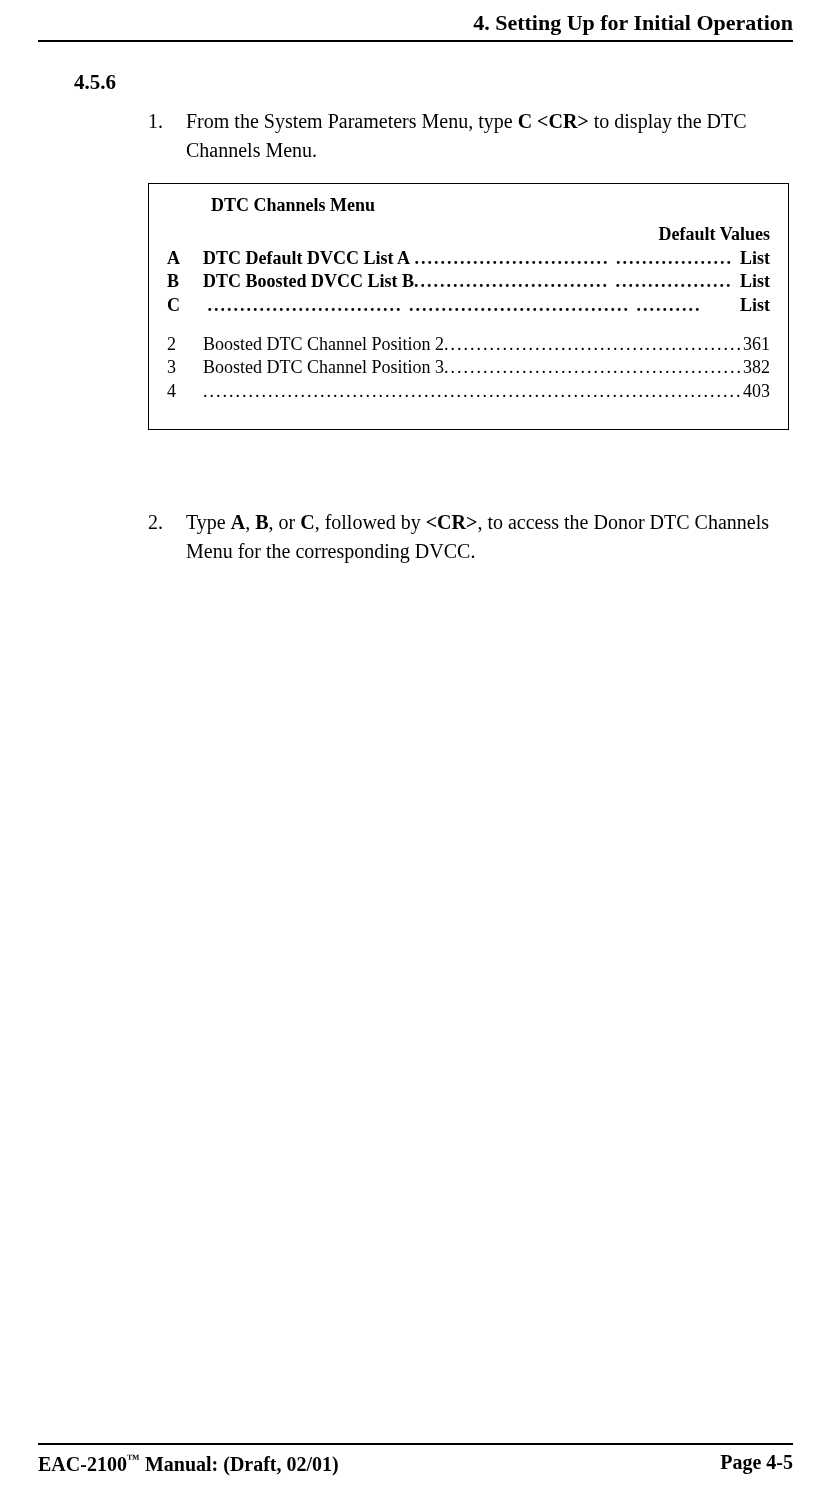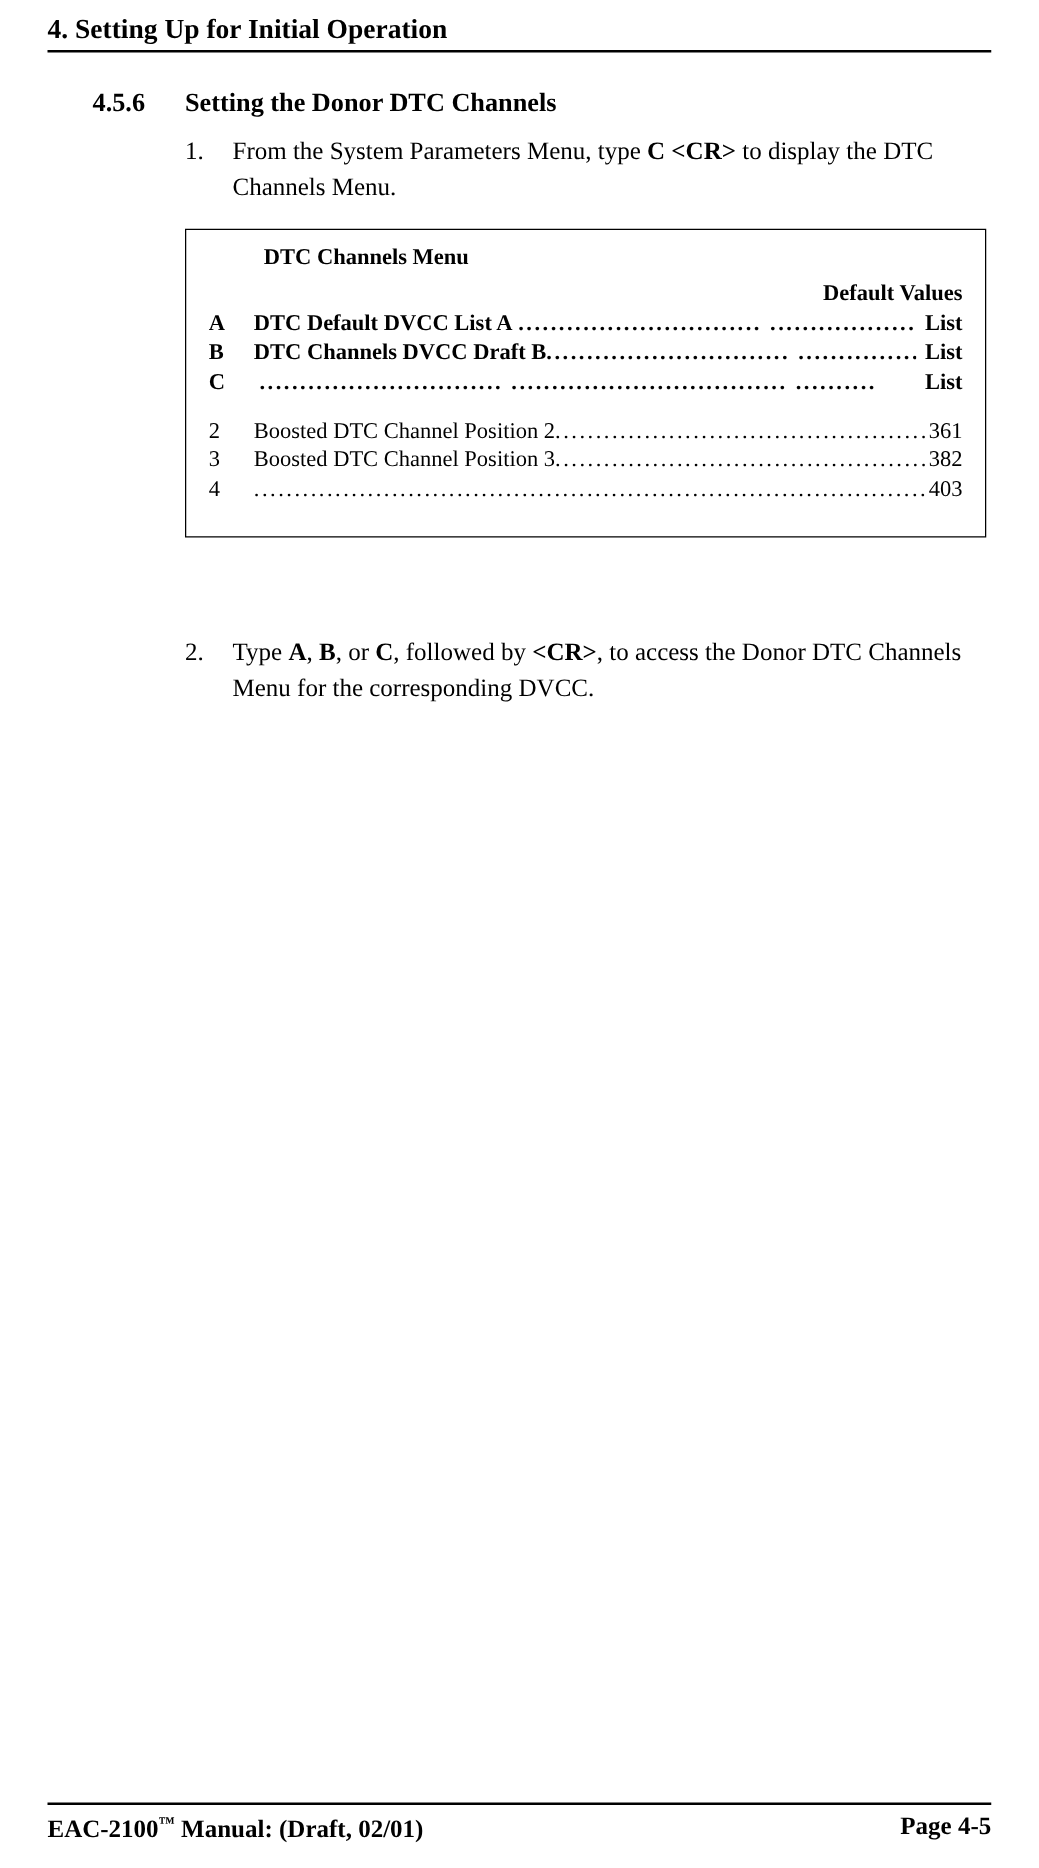--- a/index.html
+++ b/index.html
@@ -7,21 +7,21 @@
       width: 831px;
       height: 1494px;
       font-family: "Times New Roman", Times, serif;
       font-size: 19px;
       background: #fff;
       color: #000;
       position: relative;
       padding: 0 38px;
     }
     .header-title {
-      text-align: left;
+      text-align: right;
       font-weight: bold;
       font-size: 22px;
       padding-top: 10px;
       padding-bottom: 4px;
     }
     .header-rule {
       border: none;
       border-top: 2.5px solid #000;
       margin-bottom: 28px;
     }
@@ -120,21 +120,20 @@
     .tm { font-size: 13px; vertical-align: super; }
   </style>
 </head>
 <body>
 
 <div class="header-title">4. Setting Up for Initial Operation</div>
 <hr class="header-rule">
 
 <div class="section-row">
   <div class="section-num">4.5.6</div>
-  <div class="section-title">Setting the Donor DTC Channels</div>
 </div>
 
 <div class="step">
   <div class="step-num">1.</div>
   <div class="step-body">
     <span>From the System Parameters Menu, type </span><b>C &lt;CR&gt;</b><span> to display the DTC Channels Menu.</span>
   </div>
 </div>
 
 <div class="menu-box">
@@ -144,21 +143,21 @@
   <div class="menu-row bold-row">
     <span class="row-key">A</span>
     <span class="row-label">DTC Default DVCC List A</span>
     <span>&nbsp;</span>
     <span class="row-dots row-dots-spaced"></span>
     <span>&nbsp;</span>
     <span class="row-val">List</span>
   </div>
   <div class="menu-row bold-row">
     <span class="row-key">B</span>
-    <span class="row-label">DTC Channels DVCC Draft B</span>
+    <span class="row-label">DTC Boosted DVCC List B</span>
     <span class="row-dots row-dots-spaced"></span>
     <span>&nbsp;</span>
     <span class="row-val">List</span>
   </div>
   <div class="menu-row bold-row">
     <span class="row-key">C</span>
     <span>&nbsp;</span>
     <span class="row-dots row-dots-spaced"></span>
     <span>&nbsp;</span>
     <span class="row-val">List</span>

